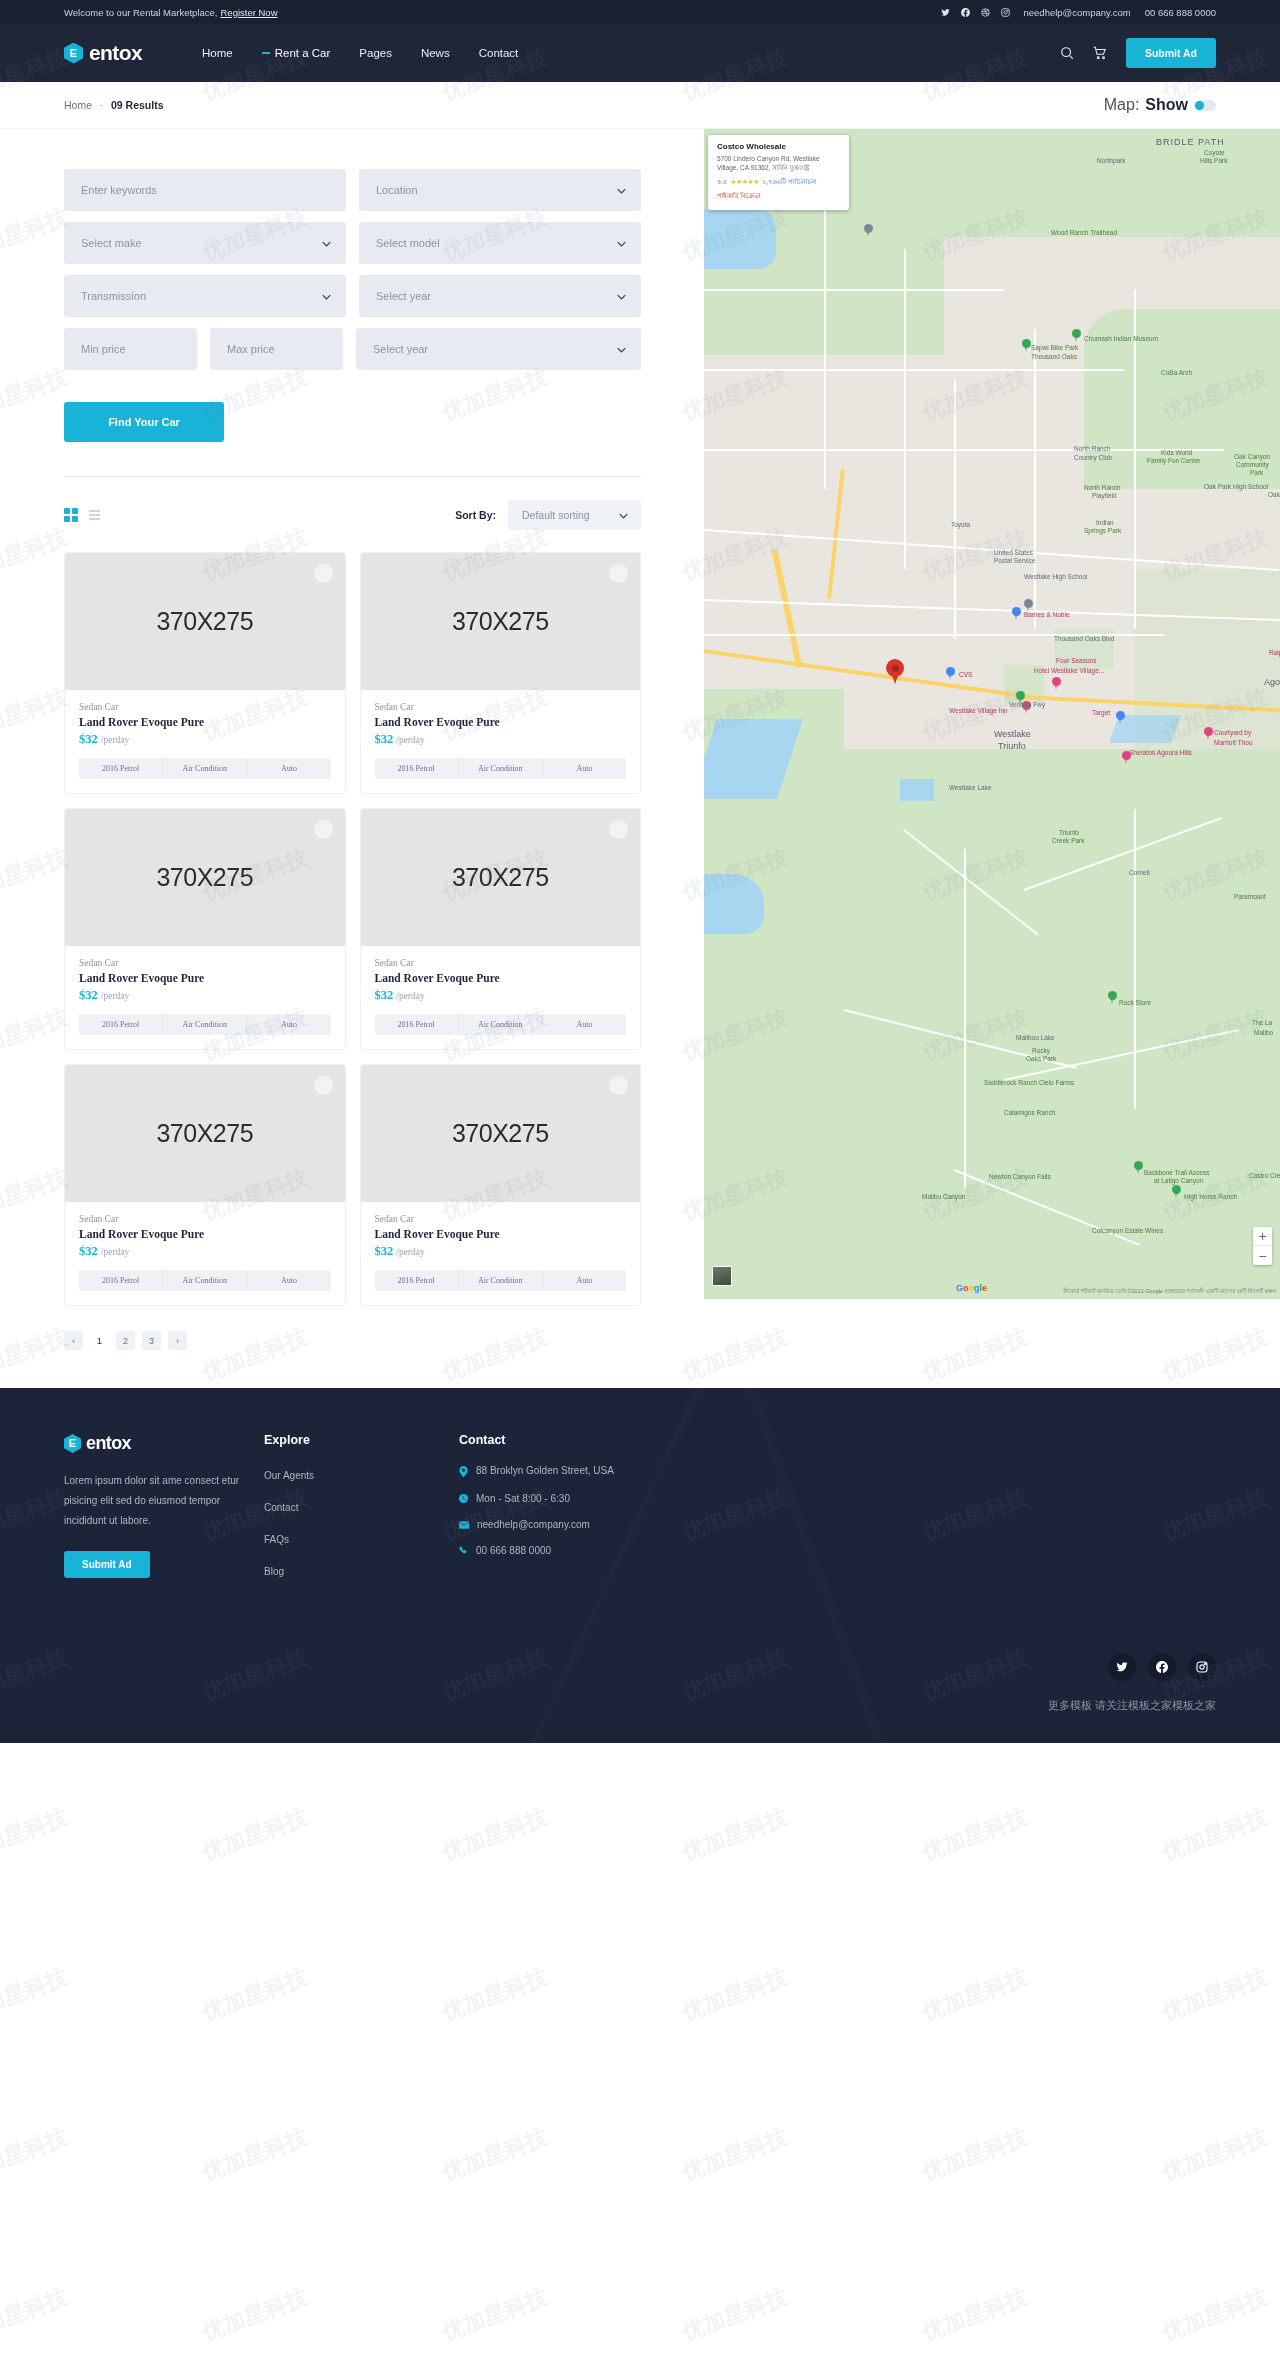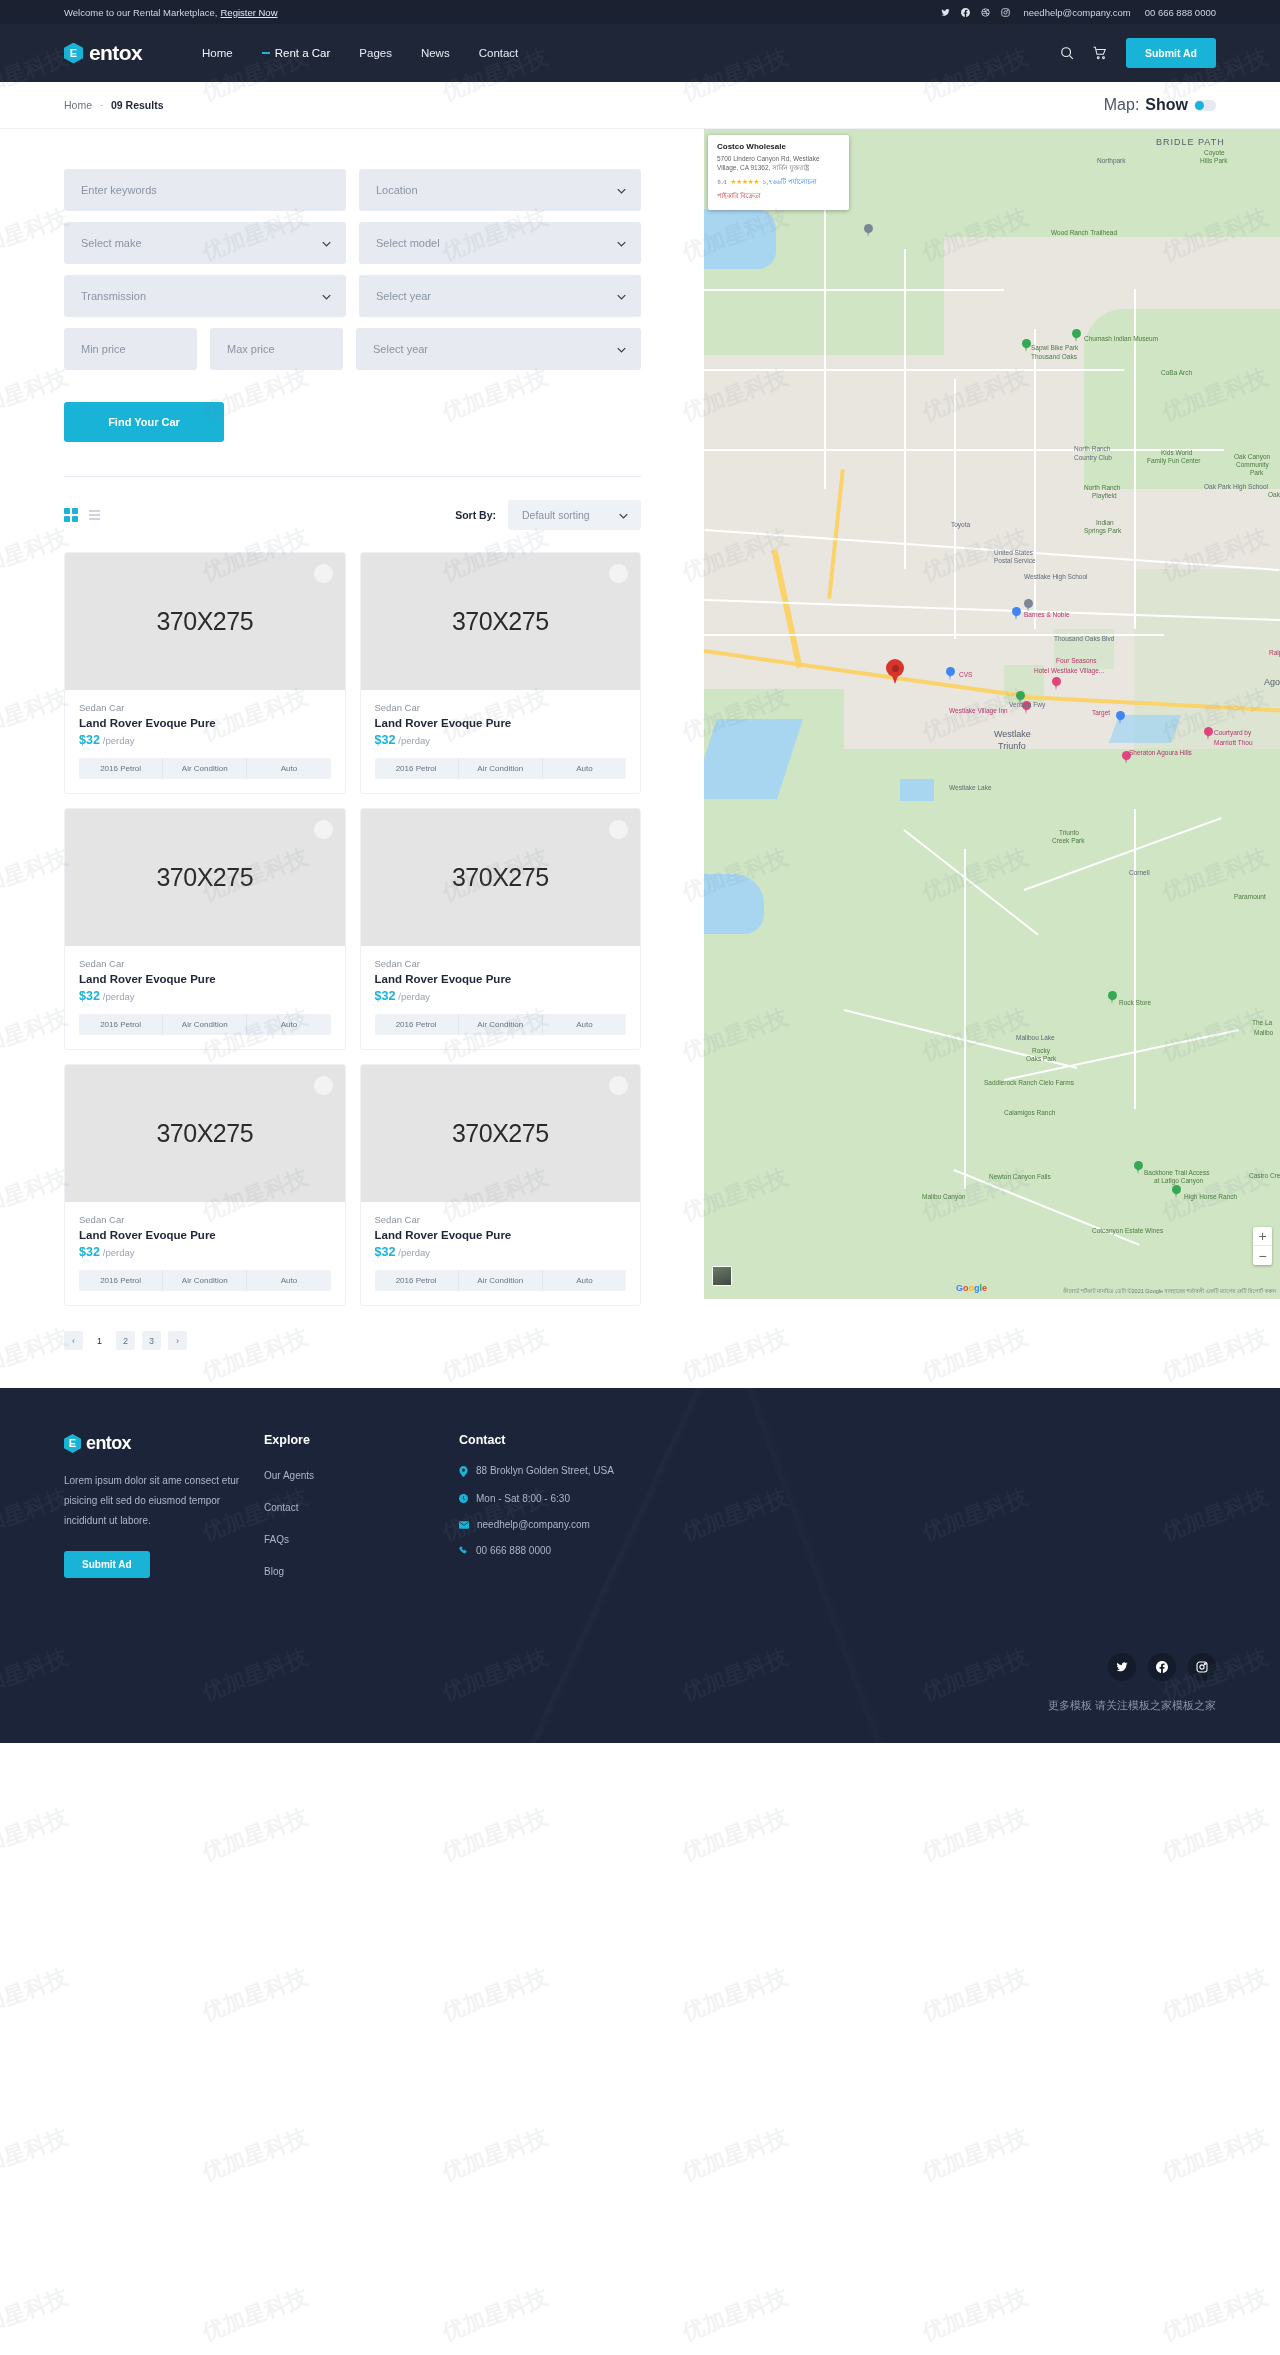--- a/index.html
+++ b/index.html
@@ -114,21 +114,21 @@
   .card{ background:#fff;border:1px solid #edf0f4;border-radius:3px;overflow:hidden; }
   .card-img{
     height:137px;background:#e4e4e4;position:relative;
     display:flex;align-items:center;justify-content:center;
   }
   .card-img .ph{ font-size:25px;color:#2b2b2b;font-weight:400;letter-spacing:-0.5px; }
   .fav{
     position:absolute;top:11px;right:12px;width:19px;height:19px;border-radius:50%;
     background:rgba(255,255,255,0.55);cursor:pointer;
   }
-  .card-body{ padding:12px 14px 14px; }
+  .card-body{ padding:12px 14px 14px;font-family:Liberation Serif, serif; }
   .card-cat{ font-size:9.5px;color:#8b93a3;margin-bottom:4px; }
   .card-title{ font-size:11.5px;font-weight:bold;color:#1f2638;margin-bottom:4px; }
   .card-price{ font-size:12.5px;font-weight:bold;color:#19b3d8; }
   .card-price small{ font-size:9.5px;color:#9aa3b2;font-weight:normal;margin-left:3px; }
   .specs{ display:flex;margin-top:11px;background:#eef1f6;border-radius:2px; }
   .specs span{
     flex:1;text-align:center;font-size:8px;color:#6b7280;padding:6px 2px;
     border-right:1px solid #e2e7ee;
   }
   .specs span:last-child{ border-right:none; }

